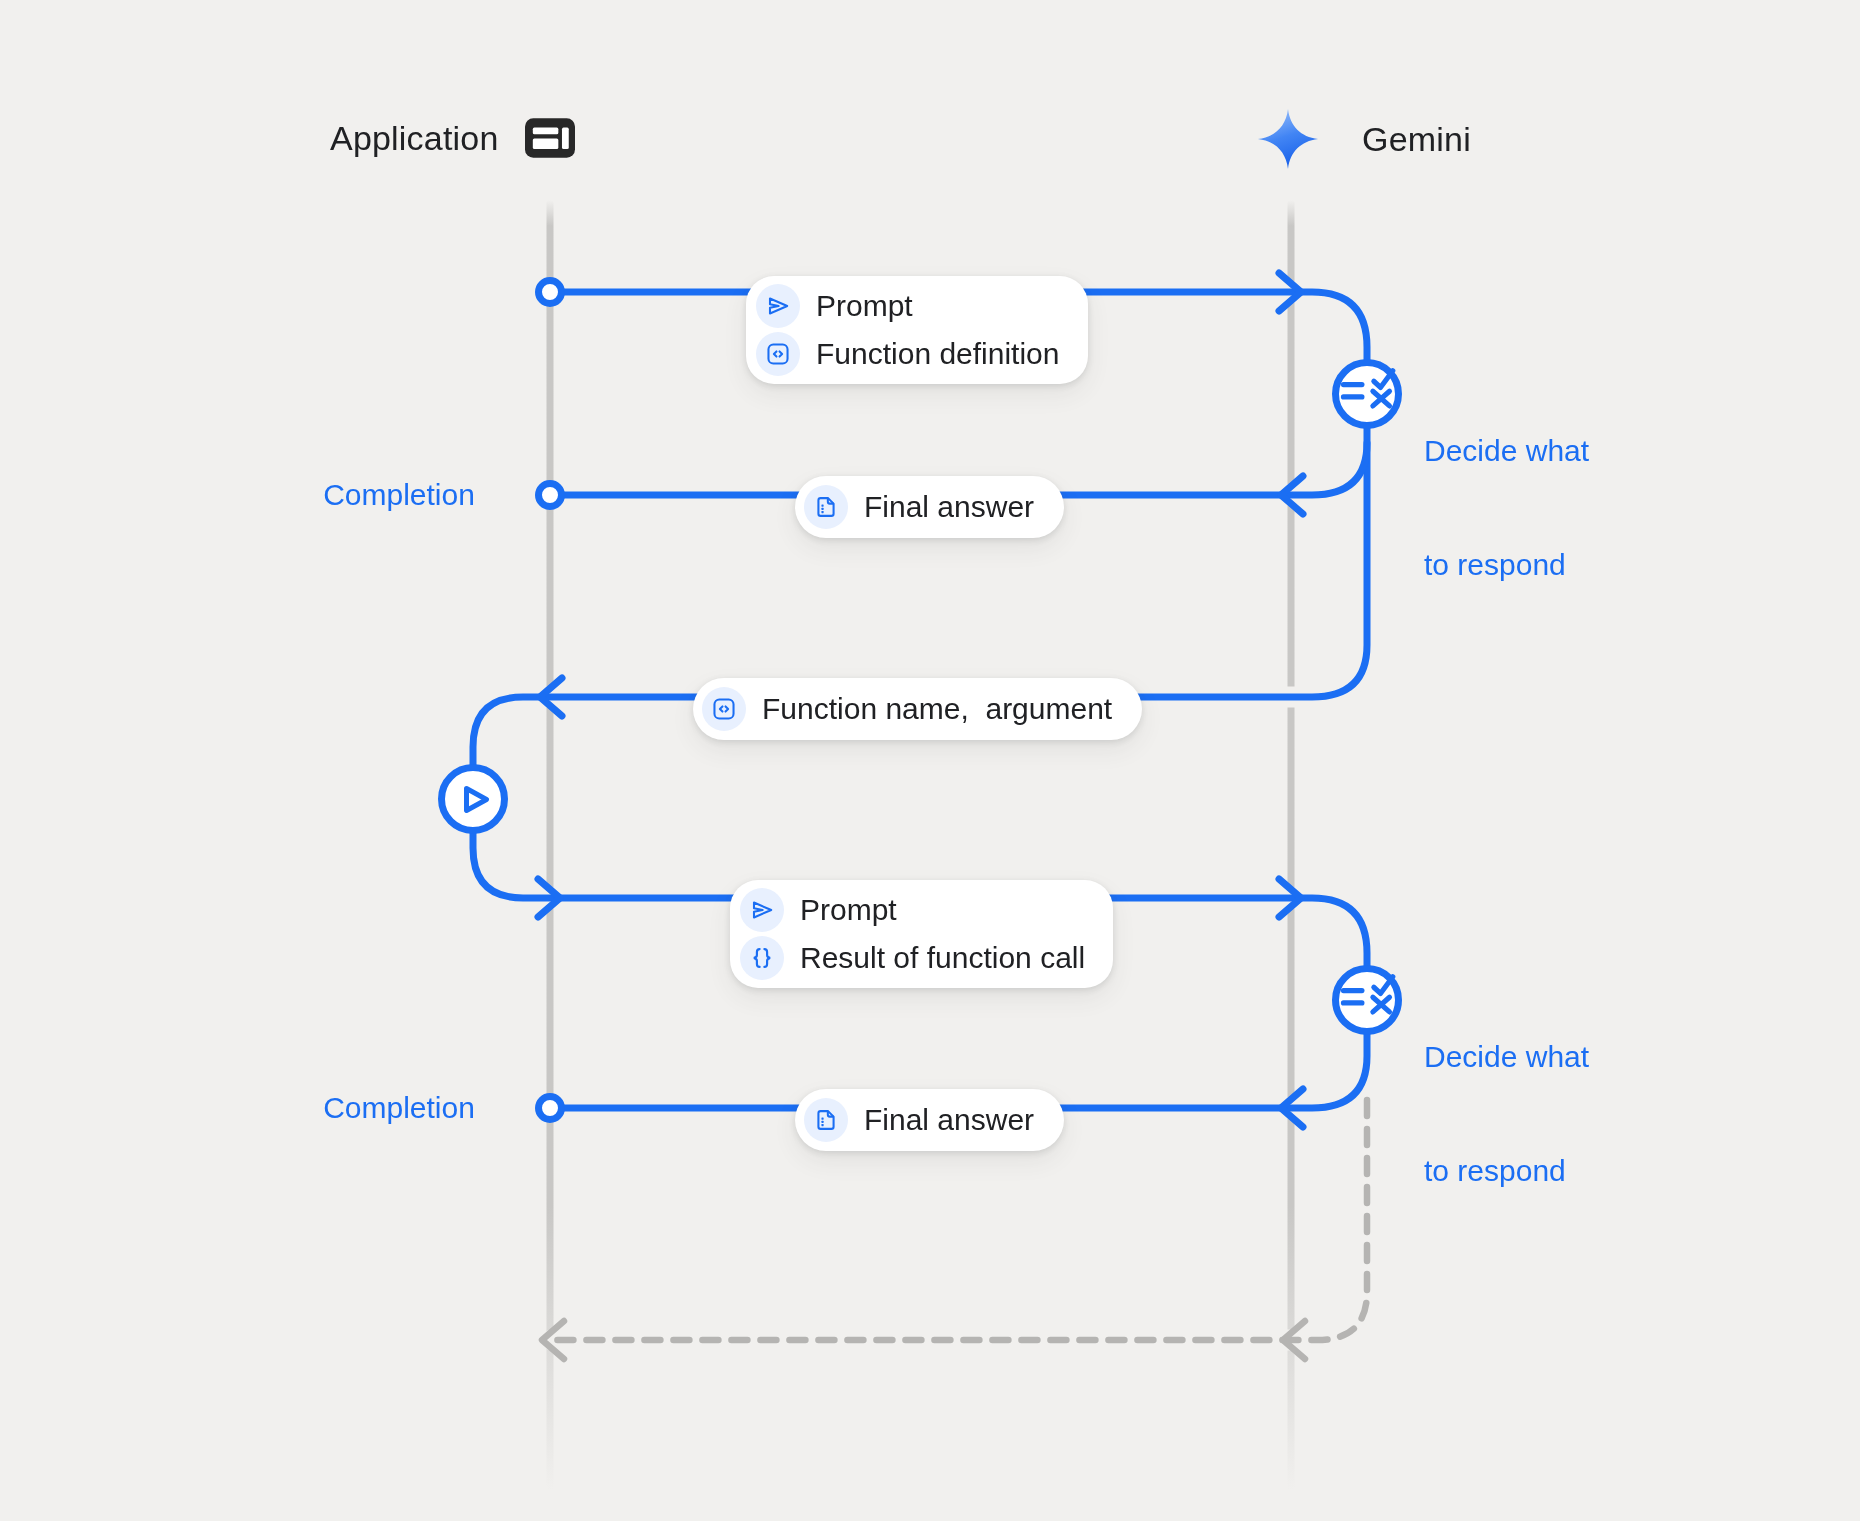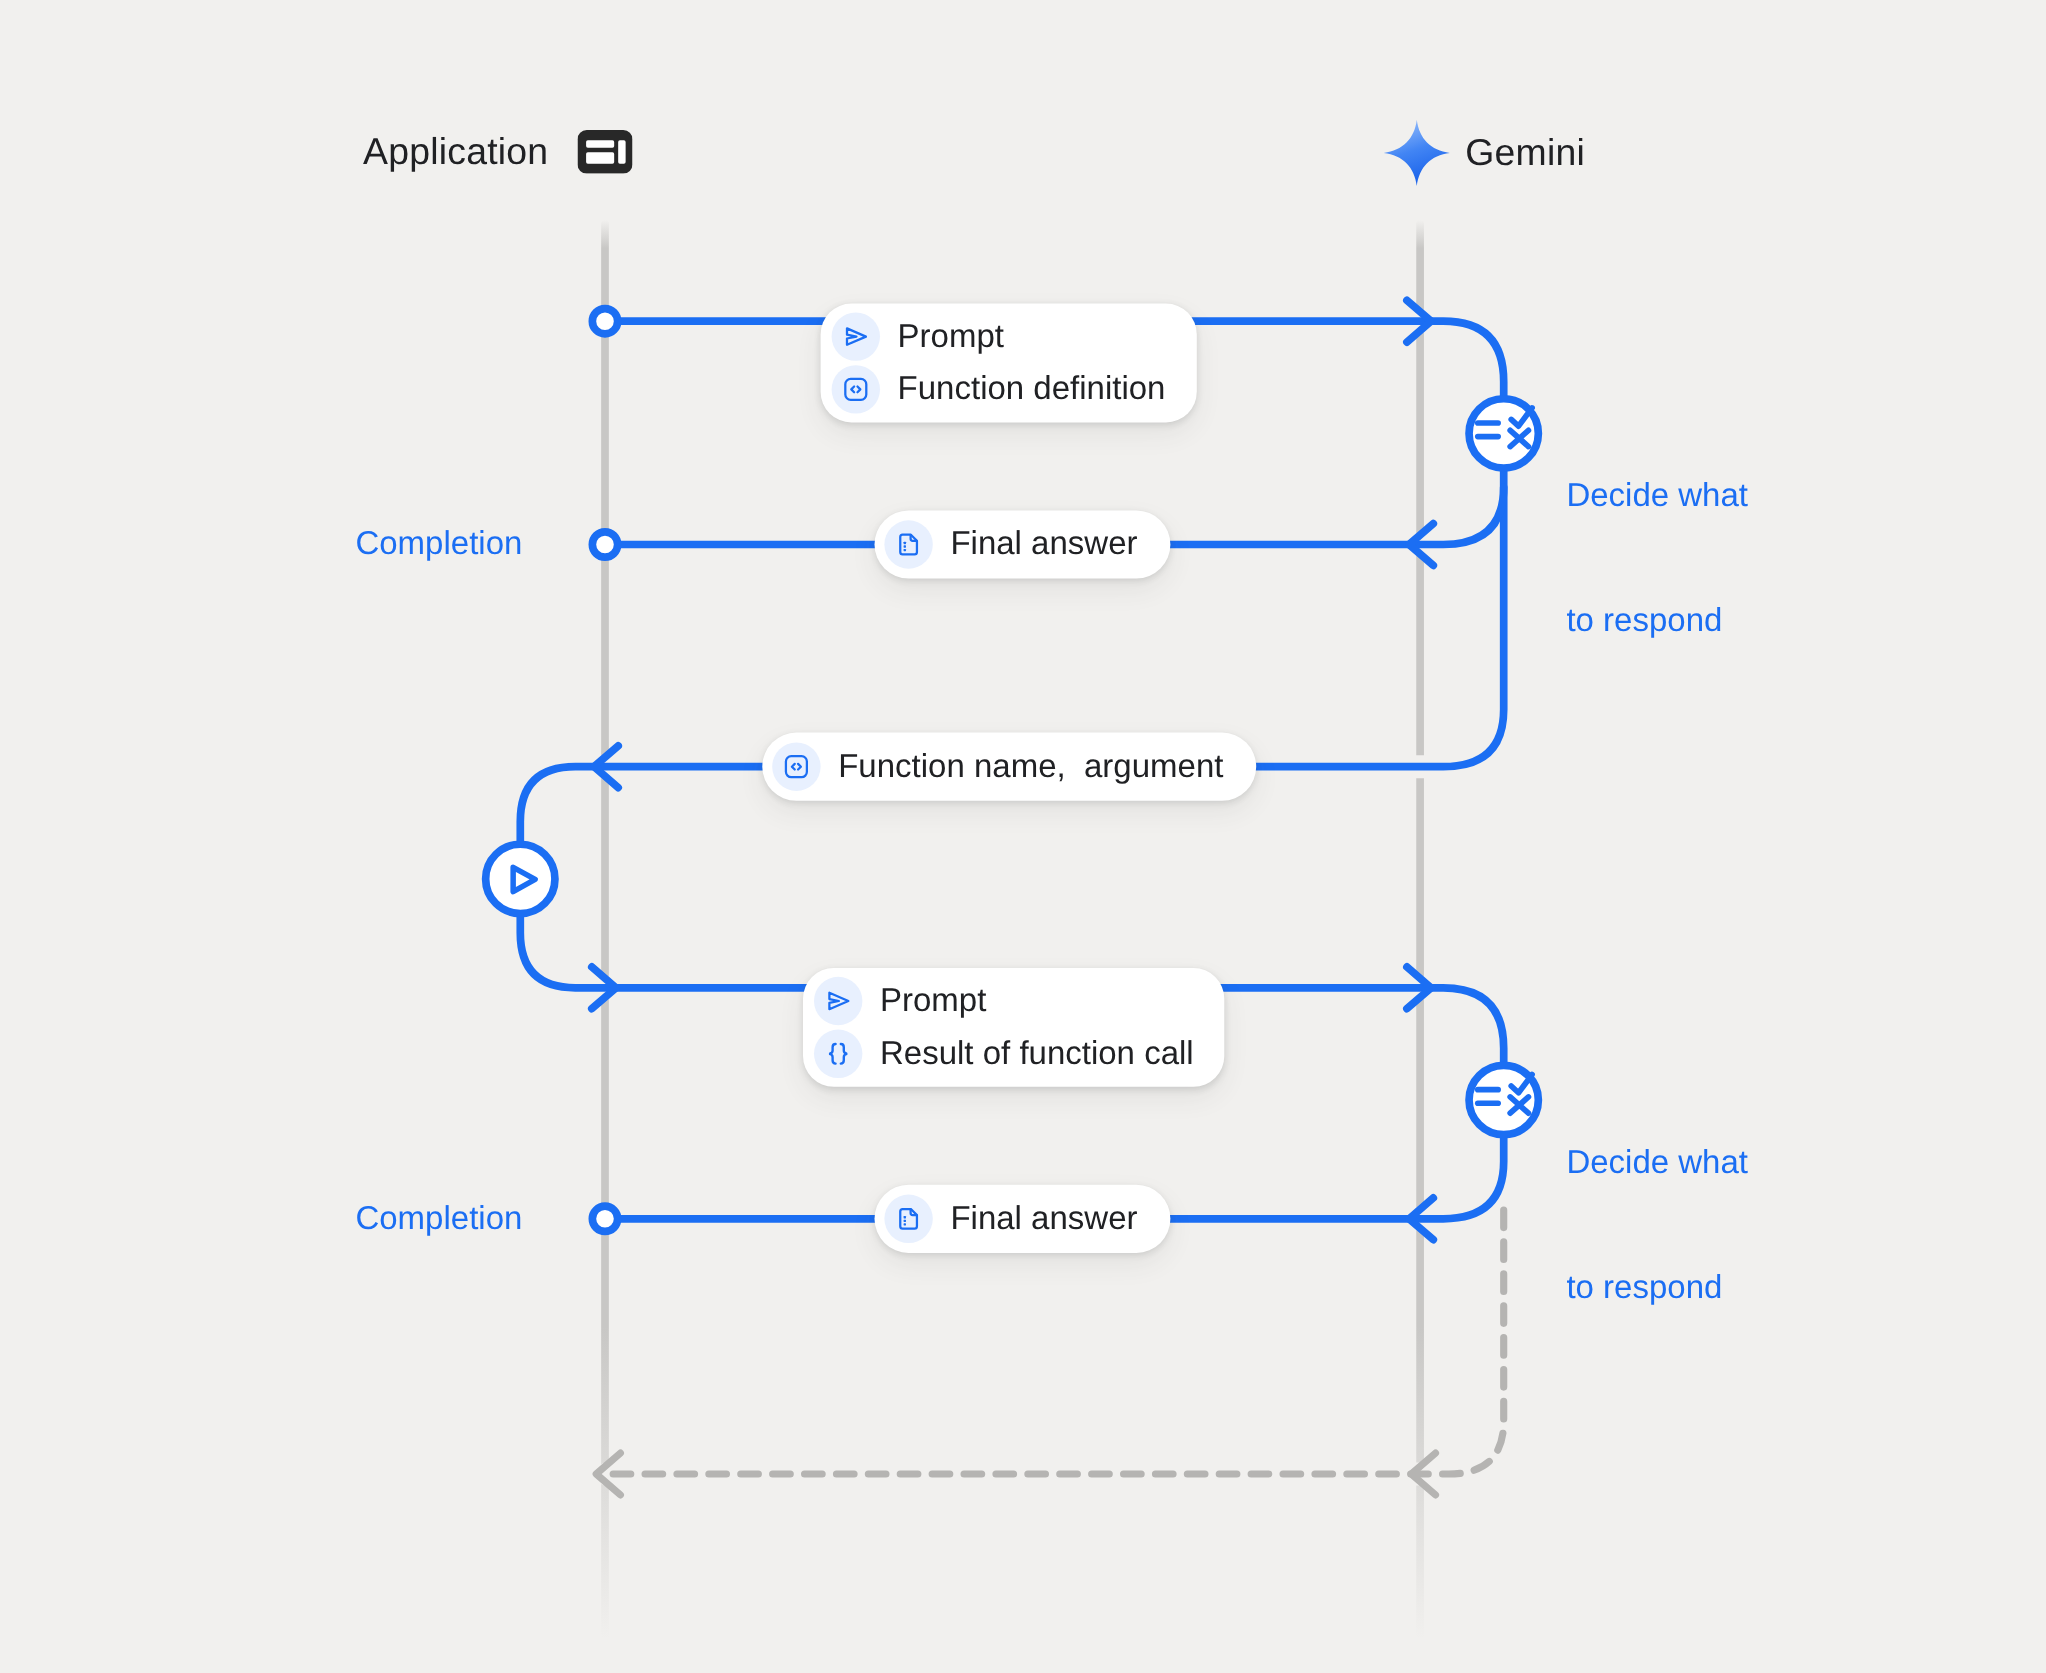--- a/index.html
+++ b/index.html
@@ -3,32 +3,32 @@
 <meta charset="utf-8">
 <style>
   html,body{margin:0;padding:0;}
   .stage{
     position:relative;width:1860px;height:1521px;background:#f1f0ee;overflow:hidden;
     font-family:"Liberation Sans",sans-serif;color:#202124;text-decoration:underline;
   }
   .art{position:absolute;left:0;top:0;z-index:0;}
   .hdr{position:absolute;display:flex;align-items:center;z-index:2;font-size:34px;font-weight:500;letter-spacing:.2px;}
   .hdr-app{left:330px;top:106px;gap:26px;height:64px;}
-  .hdr-gem{left:1254px;top:104px;gap:10px;height:70px;}
+  .hdr-gem{left:1254px;top:104px;gap:40px;height:70px;}
   .card{
     position:absolute;z-index:2;background:#ffffff;border-radius:28px;
     box-shadow:0 2px 6px rgba(60,64,67,.14),0 10px 24px rgba(60,64,67,.08);
     display:flex;flex-direction:column;justify-content:center;gap:4px;
     padding:8px 28px 8px 10px;box-sizing:border-box;height:108px;margin-top:36px;
   }
   .pill{
     position:absolute;z-index:2;background:#ffffff;border-radius:40px;
     box-shadow:0 2px 6px rgba(60,64,67,.14),0 10px 24px rgba(60,64,67,.08);
     display:inline-flex;align-items:center;gap:16px;
-    padding:9px 30px 9px 9px;box-sizing:border-box;height:62px;
+    padding:9px 30px 9px 9px;box-sizing:border-box;height:62px;margin-top:12px;
   }
   .row{display:flex;align-items:center;gap:16px;}
   .chip{width:44px;height:44px;border-radius:50%;background:#e8f0fe;
     display:flex;align-items:center;justify-content:center;flex:0 0 auto;}
   .lbl{font-size:30px;font-weight:500;color:#202124;white-space:pre;line-height:1;}
   .side-label{position:absolute;z-index:2;color:#1b6ef3;font-size:30px;font-weight:500;line-height:38px;white-space:pre;}
   .t-right{text-align:center;}
   .note{
     position:absolute;z-index:2;left:922px;top:1320px;transform:translateX(-50%);
     background:#f1f0ee;padding:0 22px;font-size:30px;font-weight:500;color:#202124;line-height:40px;white-space:pre;

